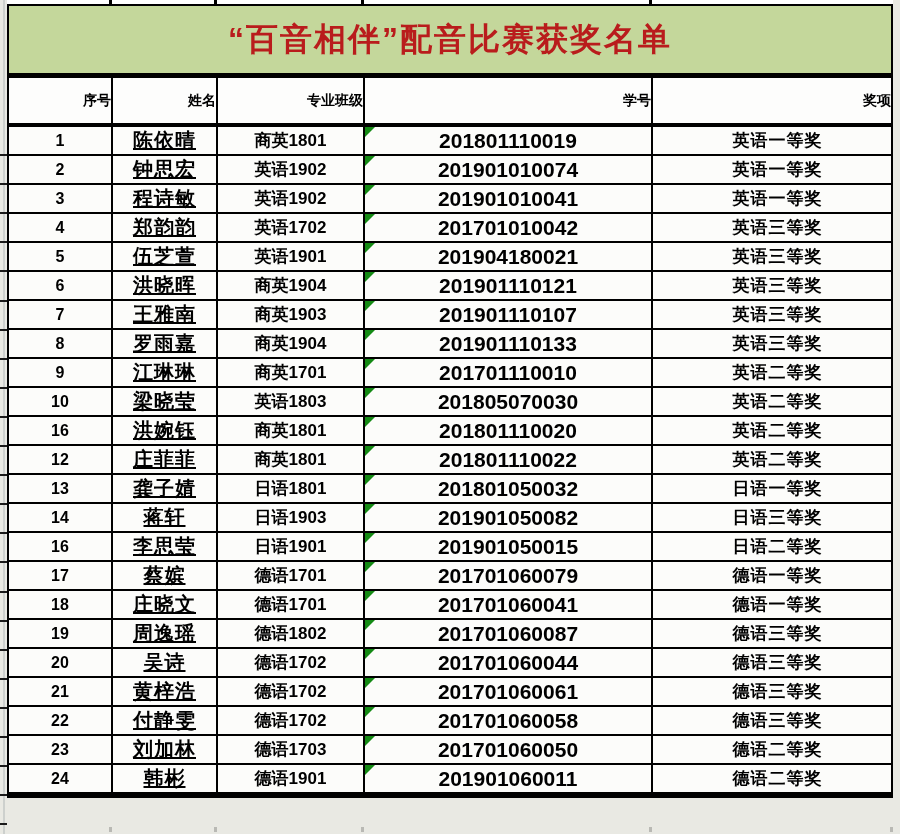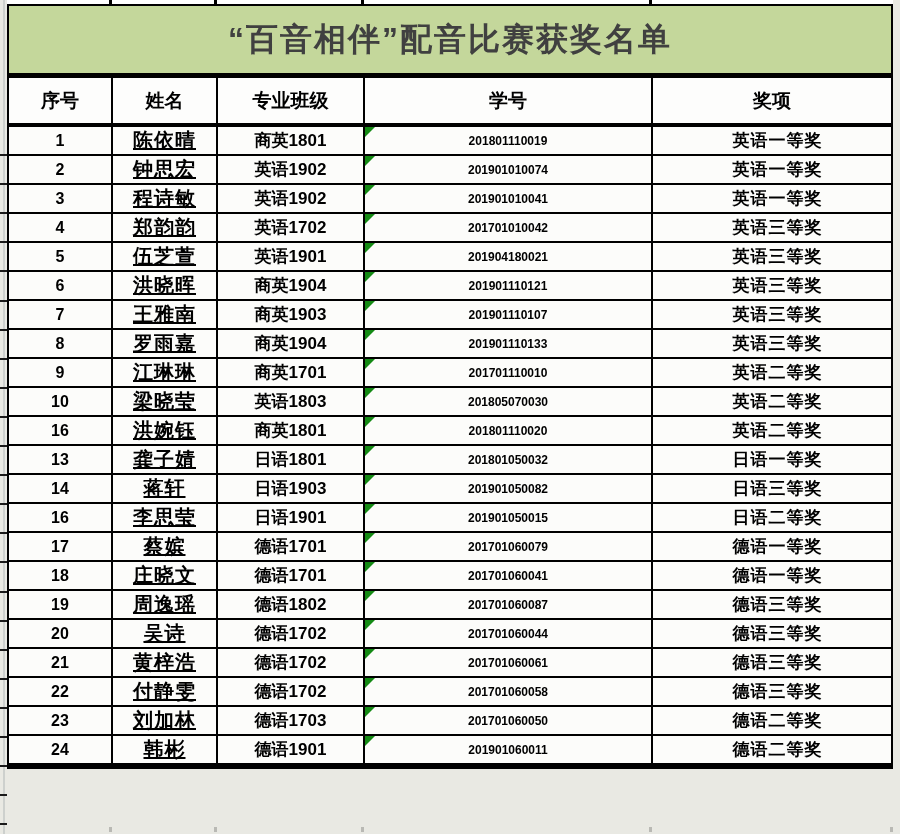--- a/index.html
+++ b/index.html
@@ -53,53 +53,54 @@
     border:2px solid #000;
     border-bottom-width:4px;
   }
   .title-cell {
     height:72px;
     background:#c4d79b;
     border-bottom:5px solid #000;
     display:flex; align-items:center; justify-content:center;
     font-size:32px; font-weight:700;
     letter-spacing:2px;
-    color:#404040;
+    color:#b91c1c;
   }
   table.award-table {
     width:100%;
     border-collapse:collapse;
     table-layout:fixed;
   }
   .award-table th, .award-table td {
     border:2px solid #000;
     text-align:center;
     vertical-align:middle;
     overflow:hidden;
     white-space:nowrap;
   }
   .award-table th {
     height:47px;
     border-top:0;
     border-bottom:4px solid #000;
-    font-size:19px; font-weight:700;
+    font-size:14px; font-weight:700;
     background:#fdfdfc;
+    text-align:right;
   }
   .award-table td {
     height:29px;
     font-weight:700;
     background:#fcfcfa;
   }
   .award-table th:first-child, .award-table td:first-child { border-left:0; }
   .award-table th:last-child,  .award-table td:last-child  { border-right:0; }
 
   td.c-no   { font-size:16px; }
   td.c-name { font-size:20px; letter-spacing:1px;text-decoration:underline; }
   td.c-cls  { font-size:17px; }
-  td.c-id   { font-size:12px; position:relative; }
+  td.c-id   { font-size:21px; position:relative; }
   td.c-awd  { font-size:17px; letter-spacing:1px;padding-left:11px; }
 
   .tri {
     position:absolute; top:0; left:0;
     width:0; height:0;
     border-top:10px solid #148a14;
     border-right:10px solid transparent;
   }
 </style>
 </head>
@@ -238,20 +239,30 @@
     <td class="c-no">16</td>
     <td class="c-name">洪婉钰</td>
     <td class="c-cls">商英1801</td>
     <td class="c-id">
       <span class="tri"></span>
       <span>201801110020</span>
     </td>
     <td class="c-awd">英语二等奖</td>
   </tr>
           <tr>
+    <td class="c-no">12</td>
+    <td class="c-name">庄菲菲</td>
+    <td class="c-cls">商英1801</td>
+    <td class="c-id">
+      <span class="tri"></span>
+      <span>201801110022</span>
+    </td>
+    <td class="c-awd">英语二等奖</td>
+  </tr>
+          <tr>
     <td class="c-no">13</td>
     <td class="c-name">龚子婧</td>
     <td class="c-cls">日语1801</td>
     <td class="c-id">
       <span class="tri"></span>
       <span>201801050032</span>
     </td>
     <td class="c-awd">日语一等奖</td>
   </tr>
           <tr>

